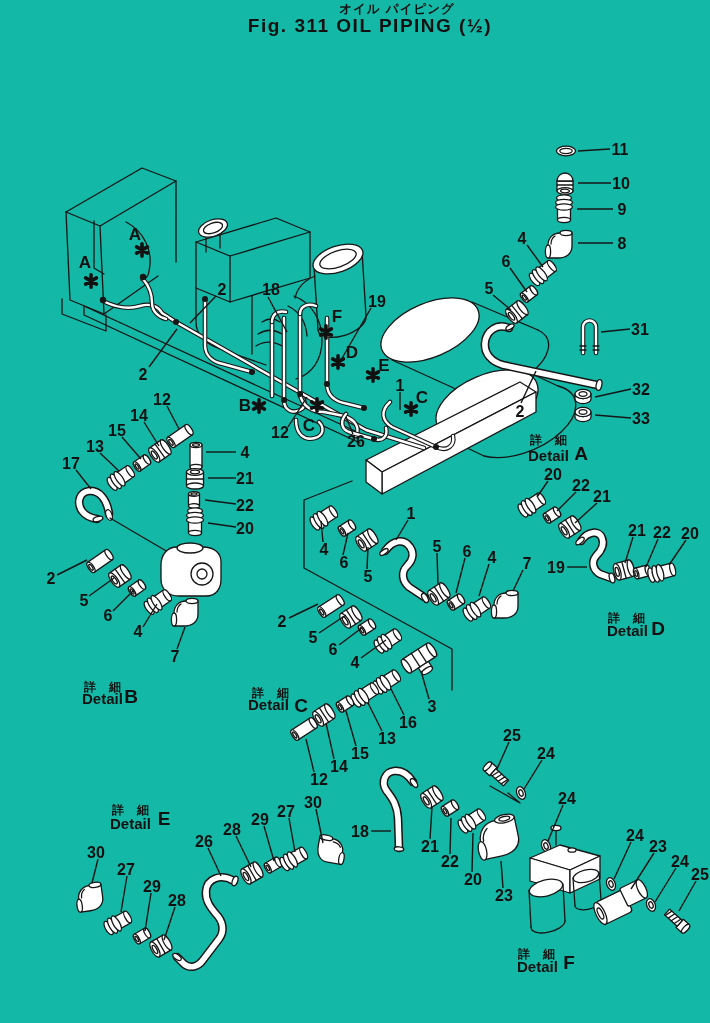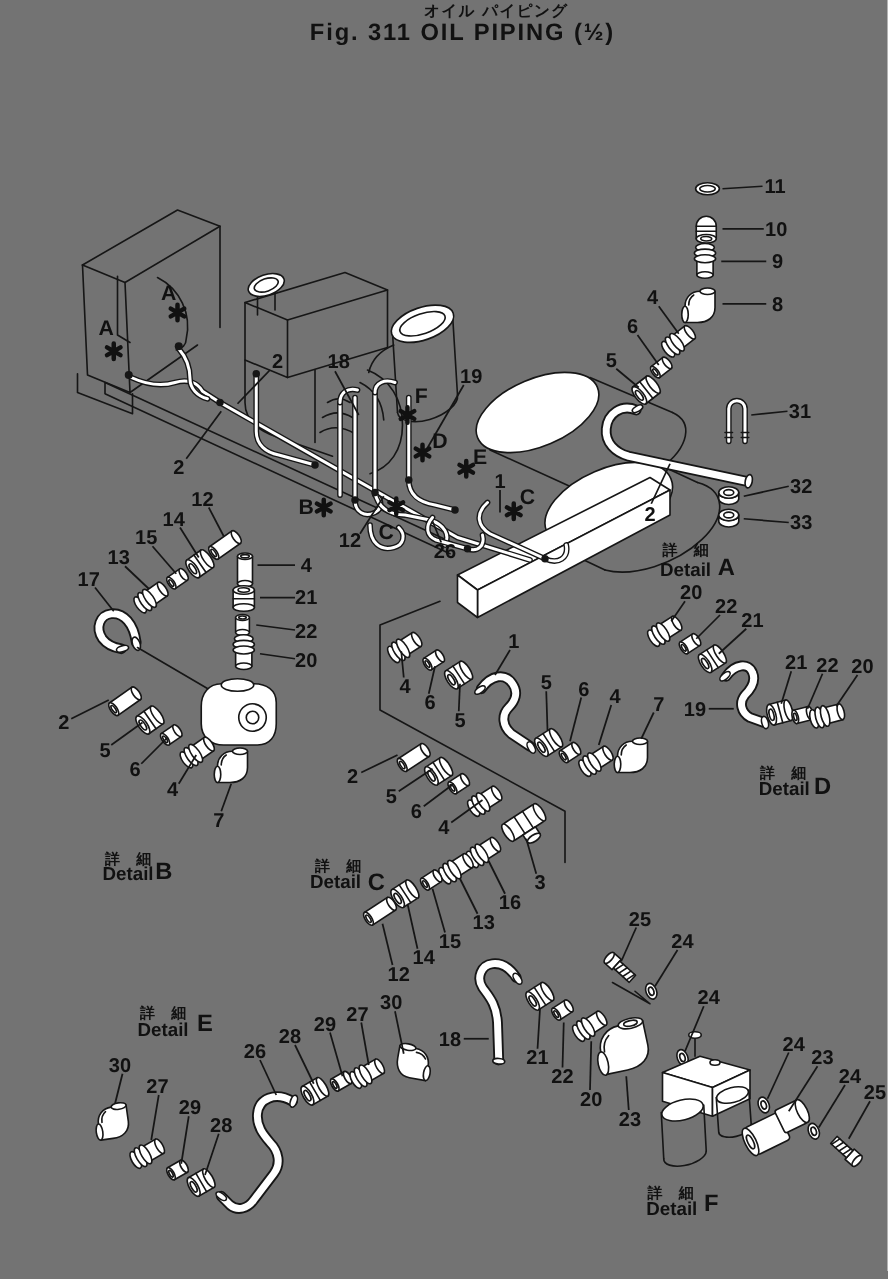--- a/index.html
+++ b/index.html
@@ -1,16 +1,16 @@
 <!DOCTYPE html>
 <html><head>
 <meta charset="utf-8">
 <style>
   html,body{margin:0;padding:0;background:#e8e8e8;}
-  .stage{position:relative;width:710px;height:1023px;background:#737373;margin:0 auto;overflow:hidden;
+  .stage{position:relative;width:710px;height:1023px;background:#14b8a6;margin:0 auto;overflow:hidden;
          font-family:"Liberation Sans",sans-serif;}
   svg{position:absolute;left:0;top:0;}
   .ln{fill:none;stroke:#161616;stroke-width:1.3;stroke-linecap:round;stroke-linejoin:round;}
   .fw{fill:#ffffff;stroke:#161616;stroke-width:1.3;stroke-linejoin:round;}
   .dot{fill:#161616;stroke:none;}
   .pipe-o{fill:none;stroke:#161616;stroke-width:4.6;stroke-linecap:round;stroke-linejoin:round;}
   .pipe-i{fill:none;stroke:#ffffff;stroke-width:2.4;stroke-linecap:round;stroke-linejoin:round;}
   .hose-o{fill:none;stroke:#161616;stroke-width:8.6;stroke-linecap:round;stroke-linejoin:round;}
   .hose-i{fill:none;stroke:#ffffff;stroke-width:5.6;stroke-linecap:round;stroke-linejoin:round;}
   .leader{stroke:#161616;stroke-width:1.4;}

